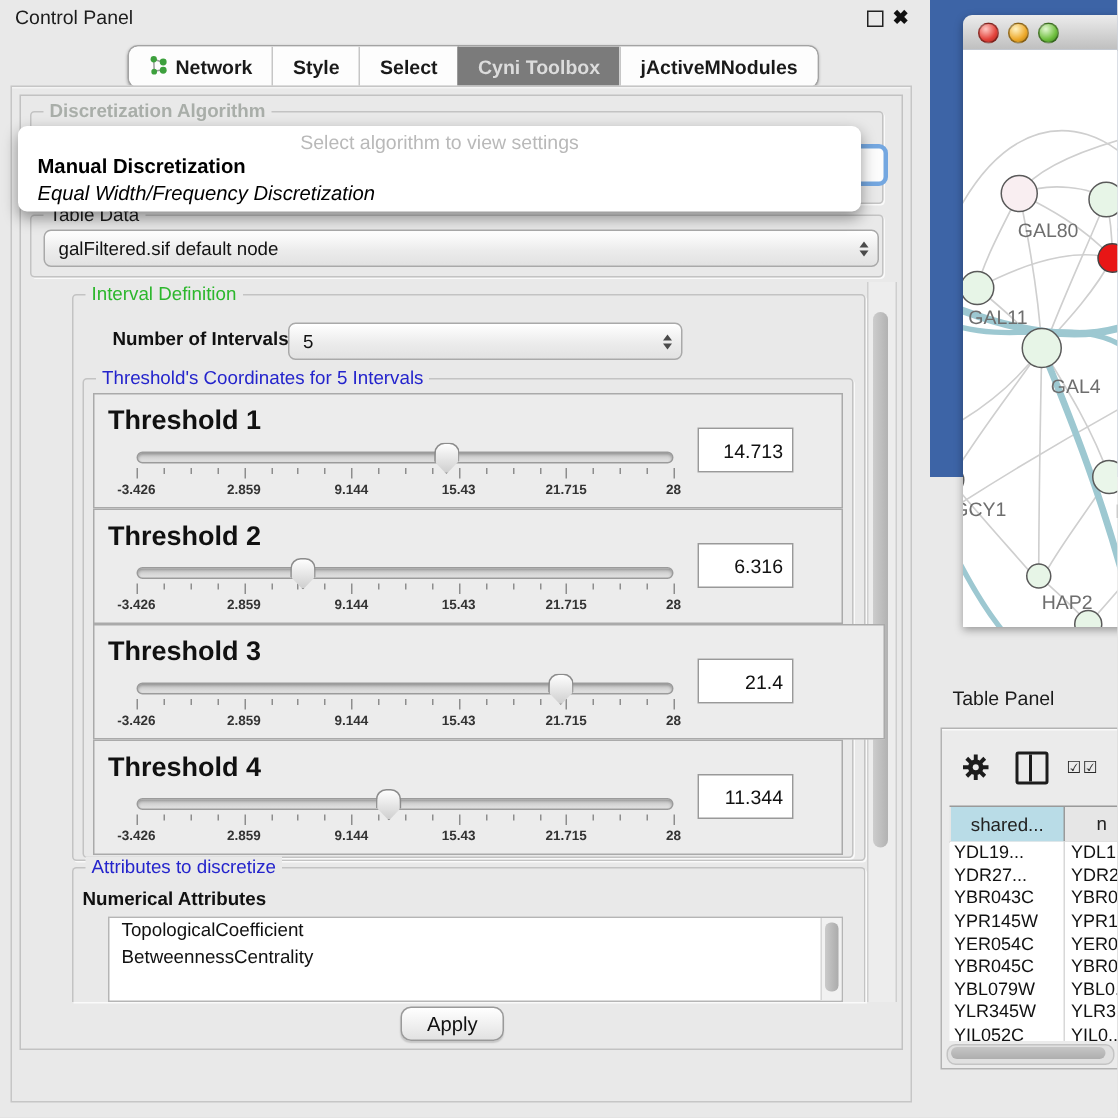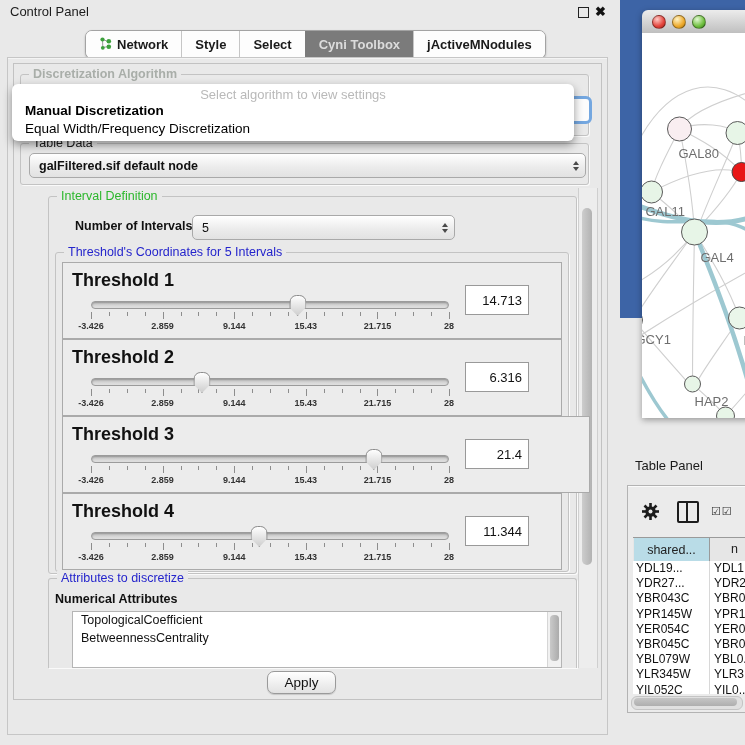--- a/index.html
+++ b/index.html
@@ -42,21 +42,21 @@
   .spin-up{width:0;height:0;border-left:3.5px solid transparent;border-right:3.5px solid transparent;
            border-bottom:4.5px solid #4a4a4a;}
   .spin-dn{width:0;height:0;border-left:3.5px solid transparent;border-right:3.5px solid transparent;
            border-top:4.5px solid #4a4a4a;}
 
   
   .popup{left:12px;top:84px;width:562px;height:57px;background:#fff;border-radius:6px;
          box-shadow:0 4px 10px rgba(0,0,0,.4);z-index:10;}
   .popup-hint{left:0;top:3px;width:100%;text-align:center;font-size:13px;color:#b9b9b9;}
   .popup-opt1{left:13px;top:19px;font-size:13.5px;font-weight:bold;color:#000;}
-  .popup-opt2{left:13px;top:37px;font-size:13.5px;color:#000;}
+  .popup-opt2{left:13px;top:37px;font-size:13.5px;color:#000;font-style:italic;}
   .combo-focus{left:554px;top:96px;width:32px;height:22px;border:3px solid #74a7e0;border-radius:6px;
                background:#fcfcfc;z-index:5;}
 
   
   .th-panel{left:62px;width:498px;height:75px;border:1px solid #aaa;background:#ececec;}
   .th-label{position:absolute;left:9px;top:7px;font-size:18px;font-weight:bold;color:#111;}
   .slider-wrap{position:absolute;left:28px;top:36px;width:358px;height:36px;}
   .track{position:absolute;left:0;right:0;top:2px;height:6px;border-radius:4px;
          background:linear-gradient(#c3c3c3,#e3e3e3);border:1px solid #9b9b9b;
          box-shadow:inset 0 1px 2px rgba(0,0,0,.25);}
@@ -186,21 +186,21 @@
     <div class="abs combo-focus"></div>
 
     <div class="abs popup">
       <div class="abs popup-hint">Select algorithm to view settings</div>
       <div class="abs popup-opt1">Manual Discretization</div>
       <div class="abs popup-opt2">Equal Width/Frequency Discretization</div>
     </div>
 
     <div class="abs group" style="left:20px;top:143px;width:567px;height:40px;">
       <span class="group-title">Table Data</span>
-      <div class="combo" style="position:absolute;left:8px;top:9px;width:546px;height:23px;font-weight:bold;">
+      <div class="combo" style="position:absolute;left:8px;top:9px;width:546px;height:23px;">
         <span>galFiltered.sif default node</span>
         <span class="spinner">
             <span class="spin-up"></span>
             <span class="spin-dn"></span>
           </span>
       </div>
     </div>
 
     <div class="abs vscroll-channel">
       <div class="vscroll-thumb"></div>

